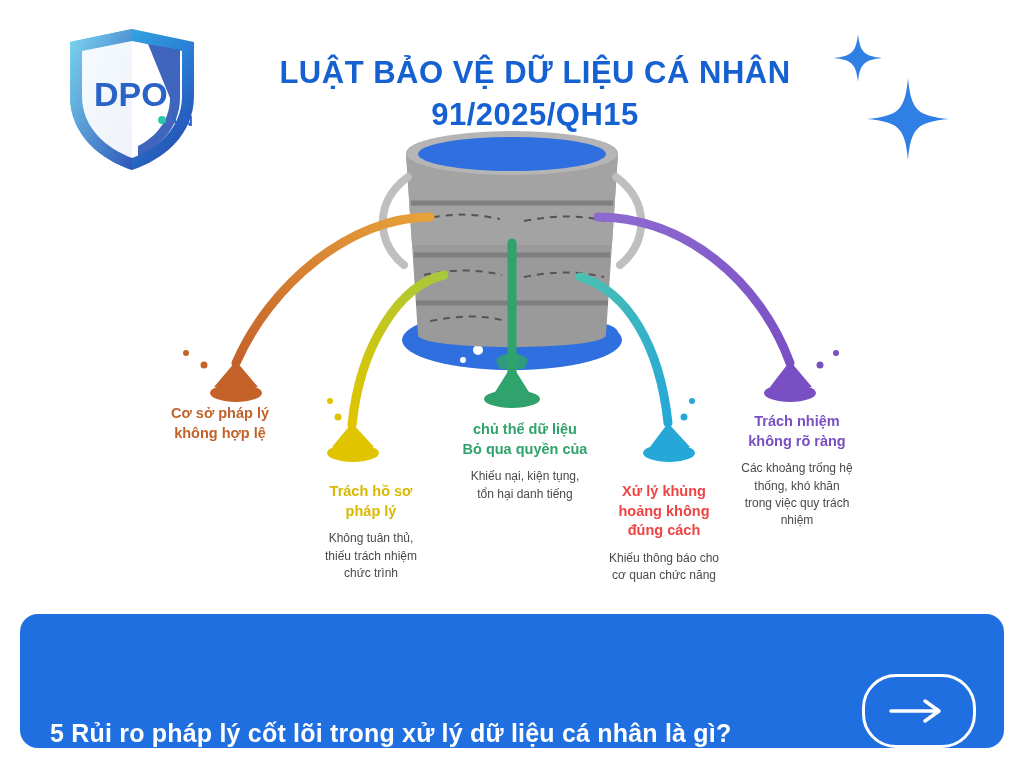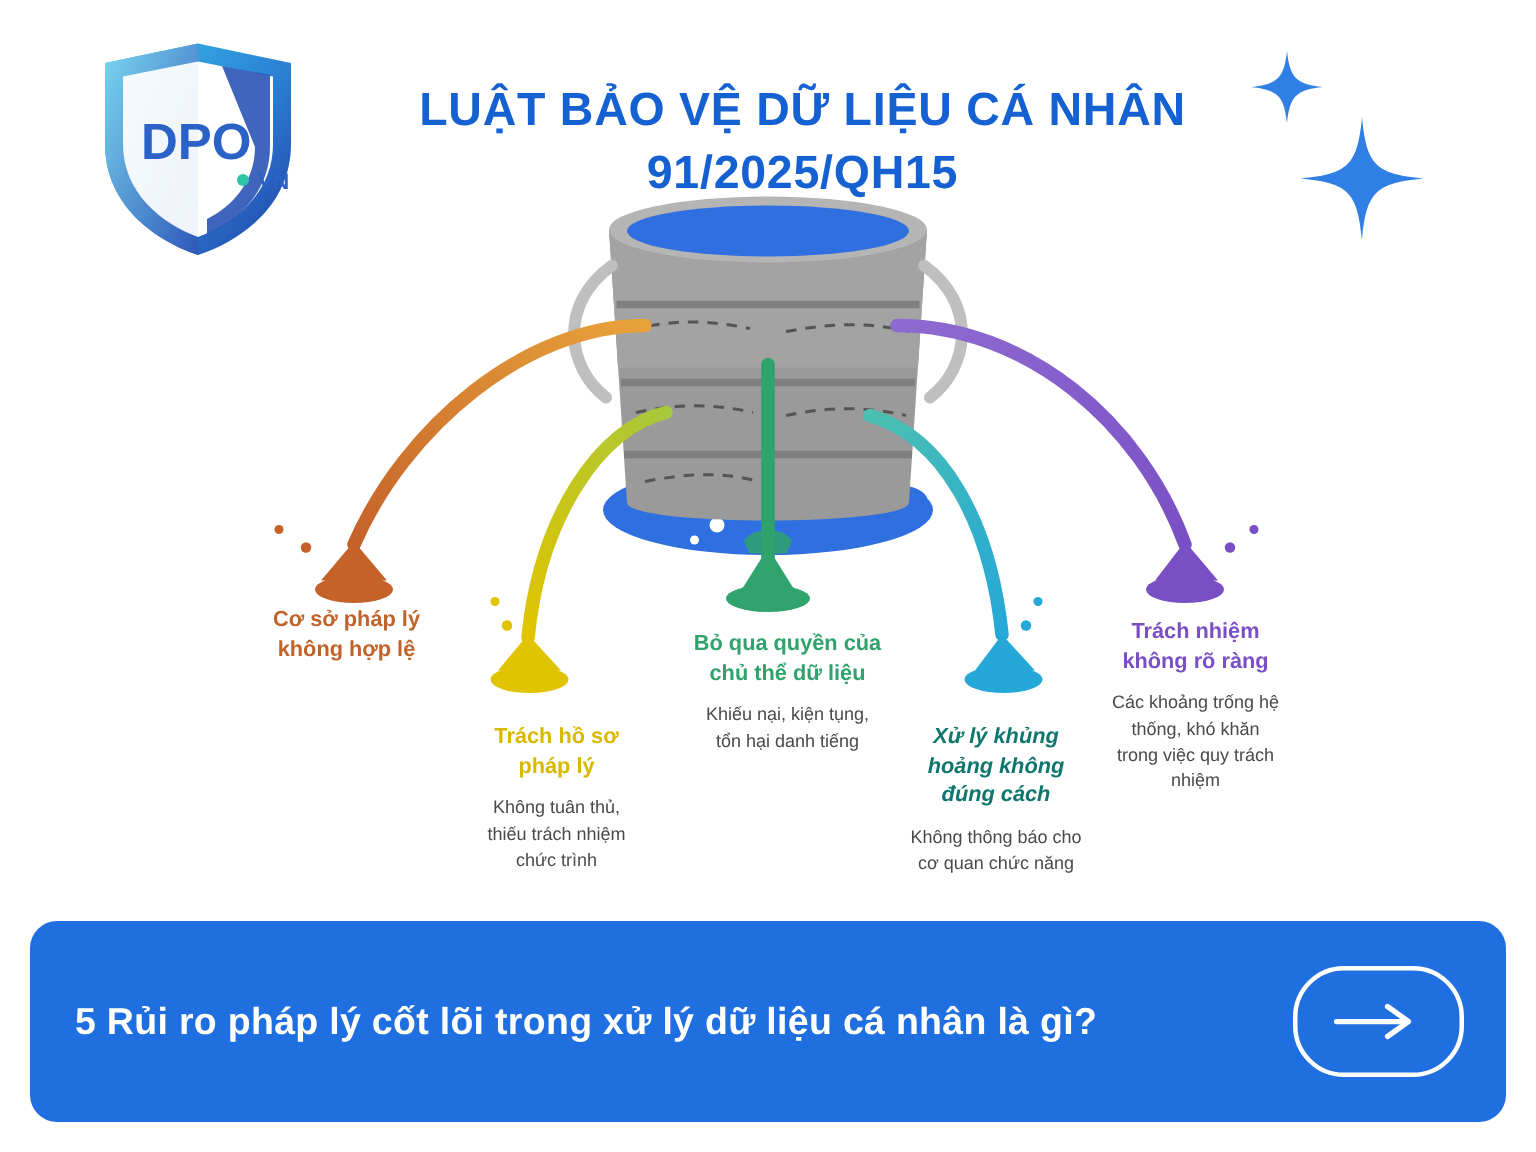--- a/index.html
+++ b/index.html
@@ -66,46 +66,46 @@
     font-size: 14.5px;
     line-height: 1.35;
     margin-bottom: 9px;
   }
   .risk .r-desc {
     font-size: 12px;
     line-height: 1.45;
     color: #4a4a4a;
   }
 
-  .risk-1 { left: 156px; top: 404px; width: 150px; }
+  .risk-1 { left: 145px; top: 404px; width: 150px; }
   .risk-1 .r-title { color: #c0632b; }
 
   .risk-2 { left: 296px; top: 482px; width: 150px; }
   .risk-2 .r-title { color: #d9b800; }
 
   .risk-3 { left: 440px; top: 420px; width: 170px; }
   .risk-3 .r-title { color: #2fa36b; }
 
   .risk-4 { left: 588px; top: 482px; width: 152px; }
-  .risk-4 .r-title { color: #0f766e; font-style: italic; }
+  .risk-4 .r-title { color: #ef4444; }
 
   .risk-5 { left: 718px; top: 412px; width: 158px; }
   .risk-5 .r-title { color: #7a4fc4; }
 
   
   .banner {
     position: absolute;
     left: 20px;
     top: 614px;
     width: 984px;
     height: 134px;
     background: #1f6fe0;
     border-radius: 18px;
     display: flex;
-    align-items: center;
+    align-items: flex-end;
     justify-content: space-between;
     padding: 0 28px 0 30px;
     box-sizing: border-box;
   }
   .banner-text {
     color: #ffffff;
     font-size: 25px;
     font-weight: bold;
     letter-spacing: 0.2px;
   }
@@ -251,37 +251,37 @@
   </div>
   <div class="r-desc">
     <div>Không tuân thủ,</div>
     <div>thiếu trách nhiệm</div>
     <div>chức trình</div>
   </div>
 </div>
 
 <div class="risk risk-3">
   <div class="r-title">
+    <div>chủ thể dữ liệu</div>
     <div>Bỏ qua quyền của</div>
-    <div>chủ thể dữ liệu</div>
   </div>
   <div class="r-desc">
     <div>Khiếu nại, kiện tụng,</div>
     <div>tổn hại danh tiếng</div>
   </div>
 </div>
 
 <div class="risk risk-4">
   <div class="r-title">
     <div>Xử lý khủng</div>
     <div>hoảng không</div>
     <div>đúng cách</div>
   </div>
   <div class="r-desc">
-    <div>Không thông báo cho</div>
+    <div>Khiếu thông báo cho</div>
     <div>cơ quan chức năng</div>
   </div>
 </div>
 
 <div class="risk risk-5">
   <div class="r-title">
     <div>Trách nhiệm</div>
     <div>không rõ ràng</div>
   </div>
   <div class="r-desc">

